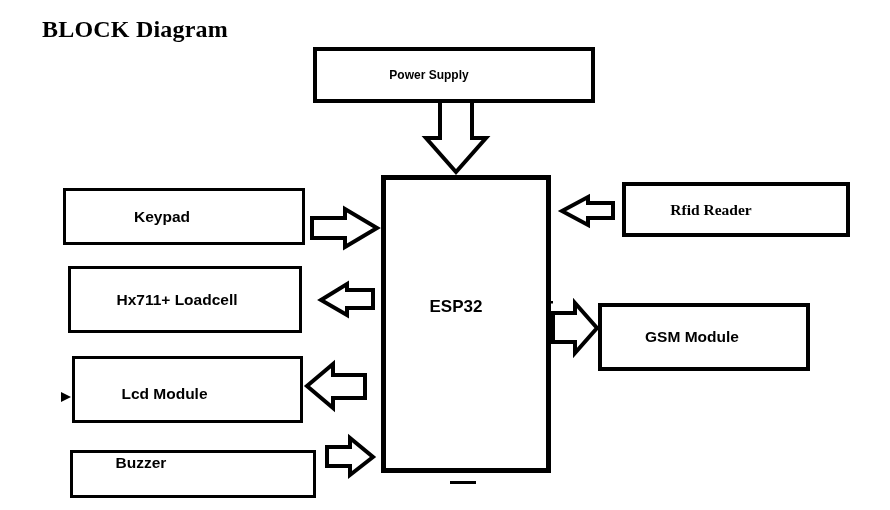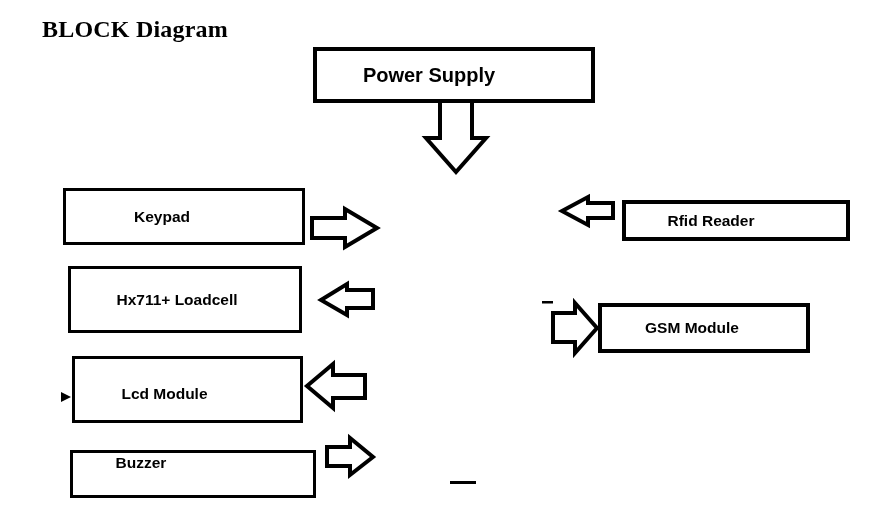--- a/index.html
+++ b/index.html
@@ -37,34 +37,34 @@
     display: flex;
     align-items: center;
     justify-content: center;
     z-index: 2;
     color: #000;
     font-weight: 700;
     font-size: 15.5px;
   }
   .node .lbl { white-space: nowrap; }
   .n-power  { left: 313px; top: 47px;  width: 282px; height: 56px; border-width: 4px; }
-  .n-power  .lbl { transform: translateX(-25px); font-size: 20px; text-align: center; }
+  .n-power  .lbl { transform: translateX(-25px); font-size: 12px; text-align: center; }
   .n-keypad { left: 63px;  top: 188px; width: 242px; height: 57px; justify-content: center; }
   .n-keypad .lbl { transform: translateX(-22px); }
   .n-hx711  { left: 68px;  top: 266px; width: 234px; height: 67px; }
   .n-hx711  .lbl { transform: translateX(-8px); }
   .n-lcd    { left: 72px;  top: 356px; width: 231px; height: 67px; }
   .n-lcd    .lbl { transform: translate(-23px, 4px); }
   .n-buzzer { left: 70px;  top: 450px; width: 246px; height: 48px; }
   .n-buzzer .lbl { transform: translate(-52px, -11px); }
   .n-esp32  { left: 381px; top: 175px; width: 170px; height: 298px; border-width: 5px; }
   .n-esp32  .lbl { transform: translate(-10px, -17px); font-size: 17px; }
-  .n-rfid   { left: 622px; top: 200px; width: 228px; height: 41px; border-width: 4px; }
+  .n-rfid   { left: 622px; top: 182px; width: 228px; height: 55px; border-width: 4px; font-family: Liberation Serif, serif; }
   .n-rfid   .lbl { transform: translateX(-25px); }
-  .n-gsm    { left: 598px; top: 303px; width: 212px; height: 50px; border-width: 4px; }
+  .n-gsm    { left: 598px; top: 303px; width: 212px; height: 68px; border-width: 4px; }
   .n-gsm    .lbl { transform: translateX(-12px); }
   .block-arrow { fill: #ffffff; stroke: #000000; stroke-width: 4; stroke-linejoin: miter; }
   .mark { fill: #000000; stroke: none; }
 </style>
 </head>
 <body>
 
 <div class="canvas">
 
   <h1 class="title">BLOCK Diagram</h1>
@@ -105,20 +105,23 @@
   </div>
 
   <div class="node n-lcd">
     <span class="lbl">Lcd Module</span>
   </div>
 
   <div class="node n-buzzer">
     <span class="lbl">Buzzer</span>
   </div>
 
+  <div class="node n-esp32">
+    <span class="lbl">ESP32</span>
+  </div>
 
   <div class="node n-rfid">
     <span class="lbl">Rfid Reader</span>
   </div>
 
   <div class="node n-gsm">
     <span class="lbl">GSM Module</span>
   </div>
 
 </div>

